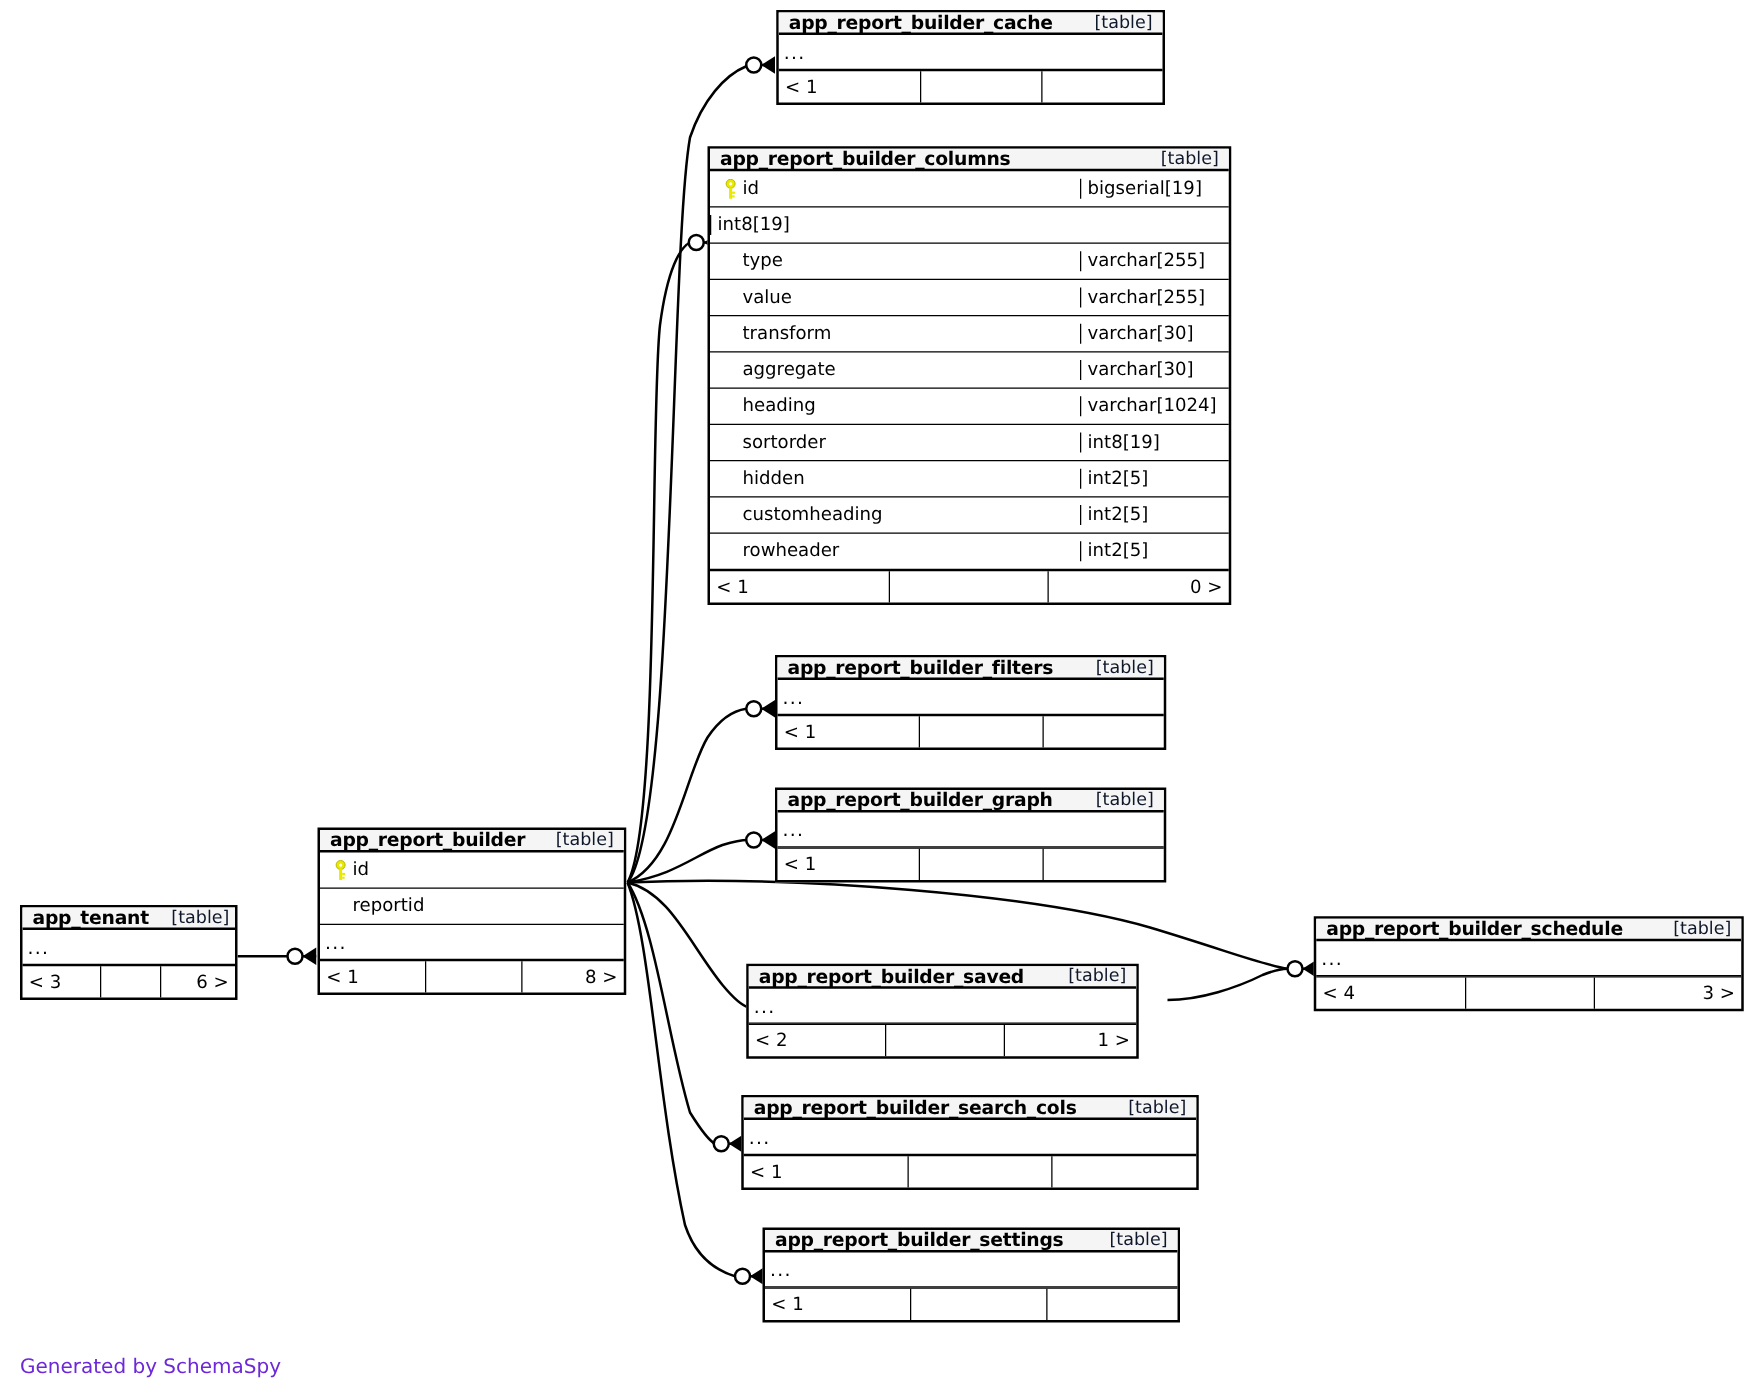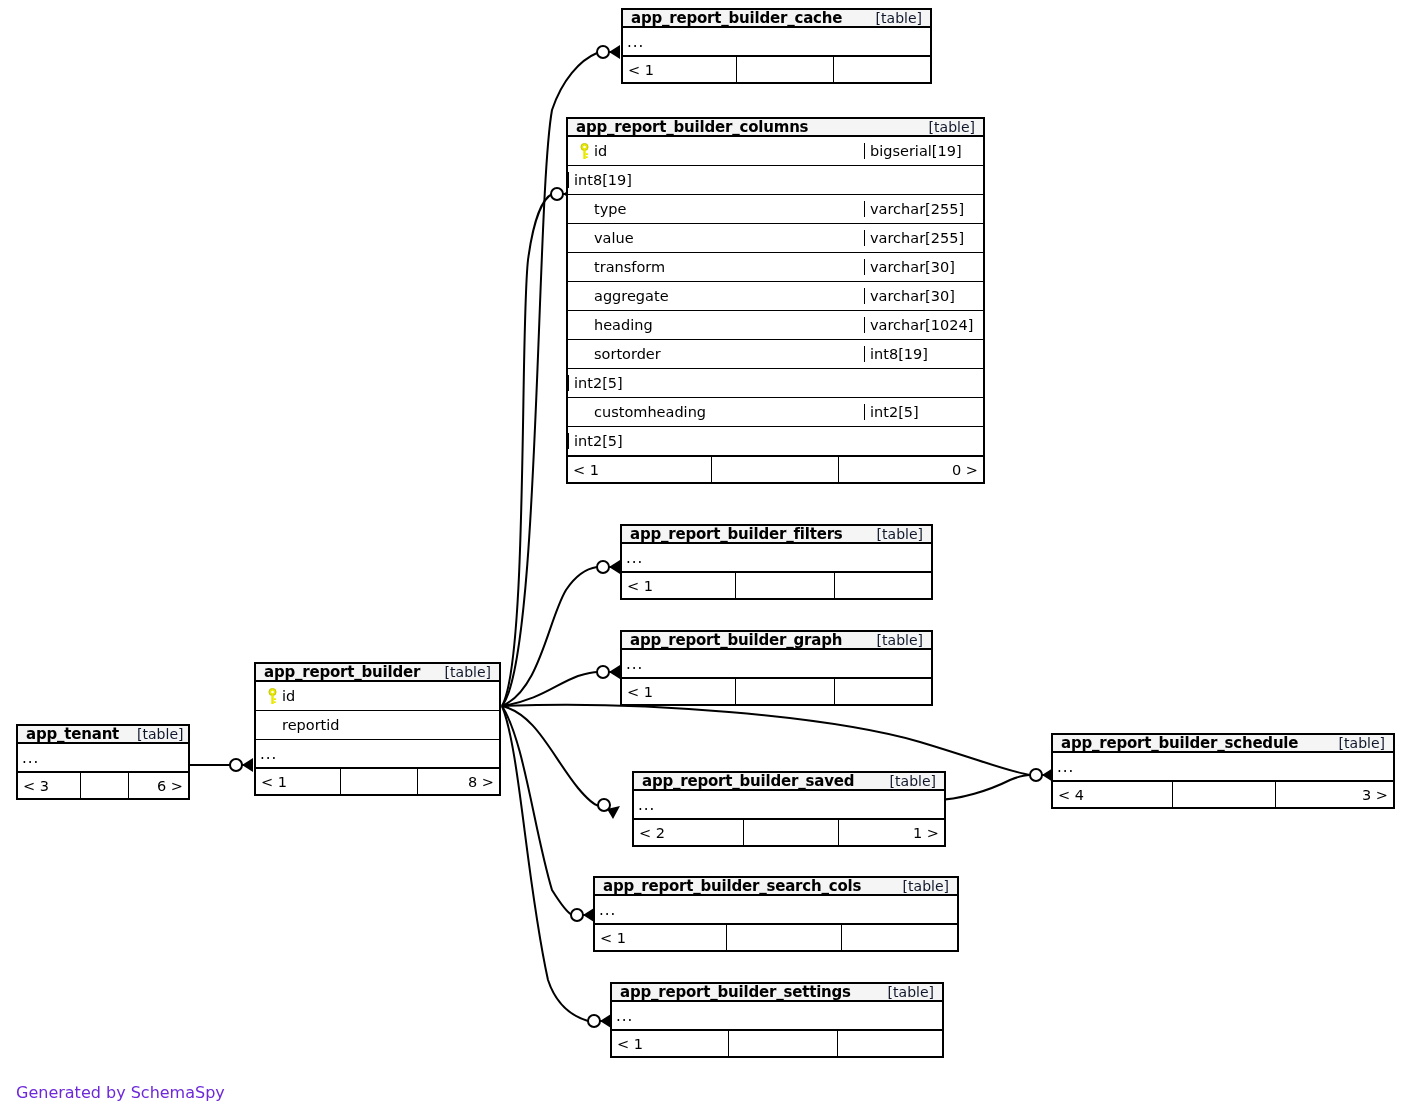--- a/index.html
+++ b/index.html
@@ -278,32 +278,40 @@
 
     <div class="col-row">
       <div class="col-name">
         <span class="key-slot"></span>
         <span>sortorder</span>
       </div>
       <div class="col-type" style="width:119px;">int8[19]</div>
     </div>
 
     <div class="col-row">
+      <div class="col-name">
+        <span class="key-slot"></span>
+        <span>hidden</span>
+      </div>
       <div class="col-type" style="width:119px;">int2[5]</div>
     </div>
 
     <div class="col-row">
       <div class="col-name">
         <span class="key-slot"></span>
         <span>customheading</span>
       </div>
       <div class="col-type" style="width:119px;">int2[5]</div>
     </div>
 
     <div class="col-row">
+      <div class="col-name">
+        <span class="key-slot"></span>
+        <span>rowheader</span>
+      </div>
       <div class="col-type" style="width:119px;">int2[5]</div>
     </div>
 
     <div class="footer-row">
       <div class="footer-cell c1" style="width:143px;">&lt; 1</div>
       <div class="footer-cell c2" style="width:128px;"></div>
       <div class="footer-cell c3" style="flex:1 1 auto;">0 &gt;</div>
     </div>
   </div>
 
@@ -326,21 +334,21 @@
       <span class="tbl-kind">[table]</span>
     </div>
     <div class="ellipsis-row">...</div>
     <div class="footer-row">
       <div class="footer-cell c1" style="width:113px;">&lt; 1</div>
       <div class="footer-cell c2" style="width:100px;"></div>
       <div class="footer-cell c3" style="flex:1 1 auto;"></div>
     </div>
   </div>
 
-  <div class="table-node" style="left:632px; top:771px; width:314px;">
+  <div class="table-node" style="left:597px; top:771px; width:314px;">
     <div class="tbl-header">
       <span class="tbl-name">app_report_builder_saved</span>
       <span class="tbl-kind">[table]</span>
     </div>
     <div class="ellipsis-row">...</div>
     <div class="footer-row">
       <div class="footer-cell c1" style="width:109px;">&lt; 2</div>
       <div class="footer-cell c2" style="width:96px;"></div>
       <div class="footer-cell c3" style="flex:1 1 auto;">1 &gt;</div>
     </div>

